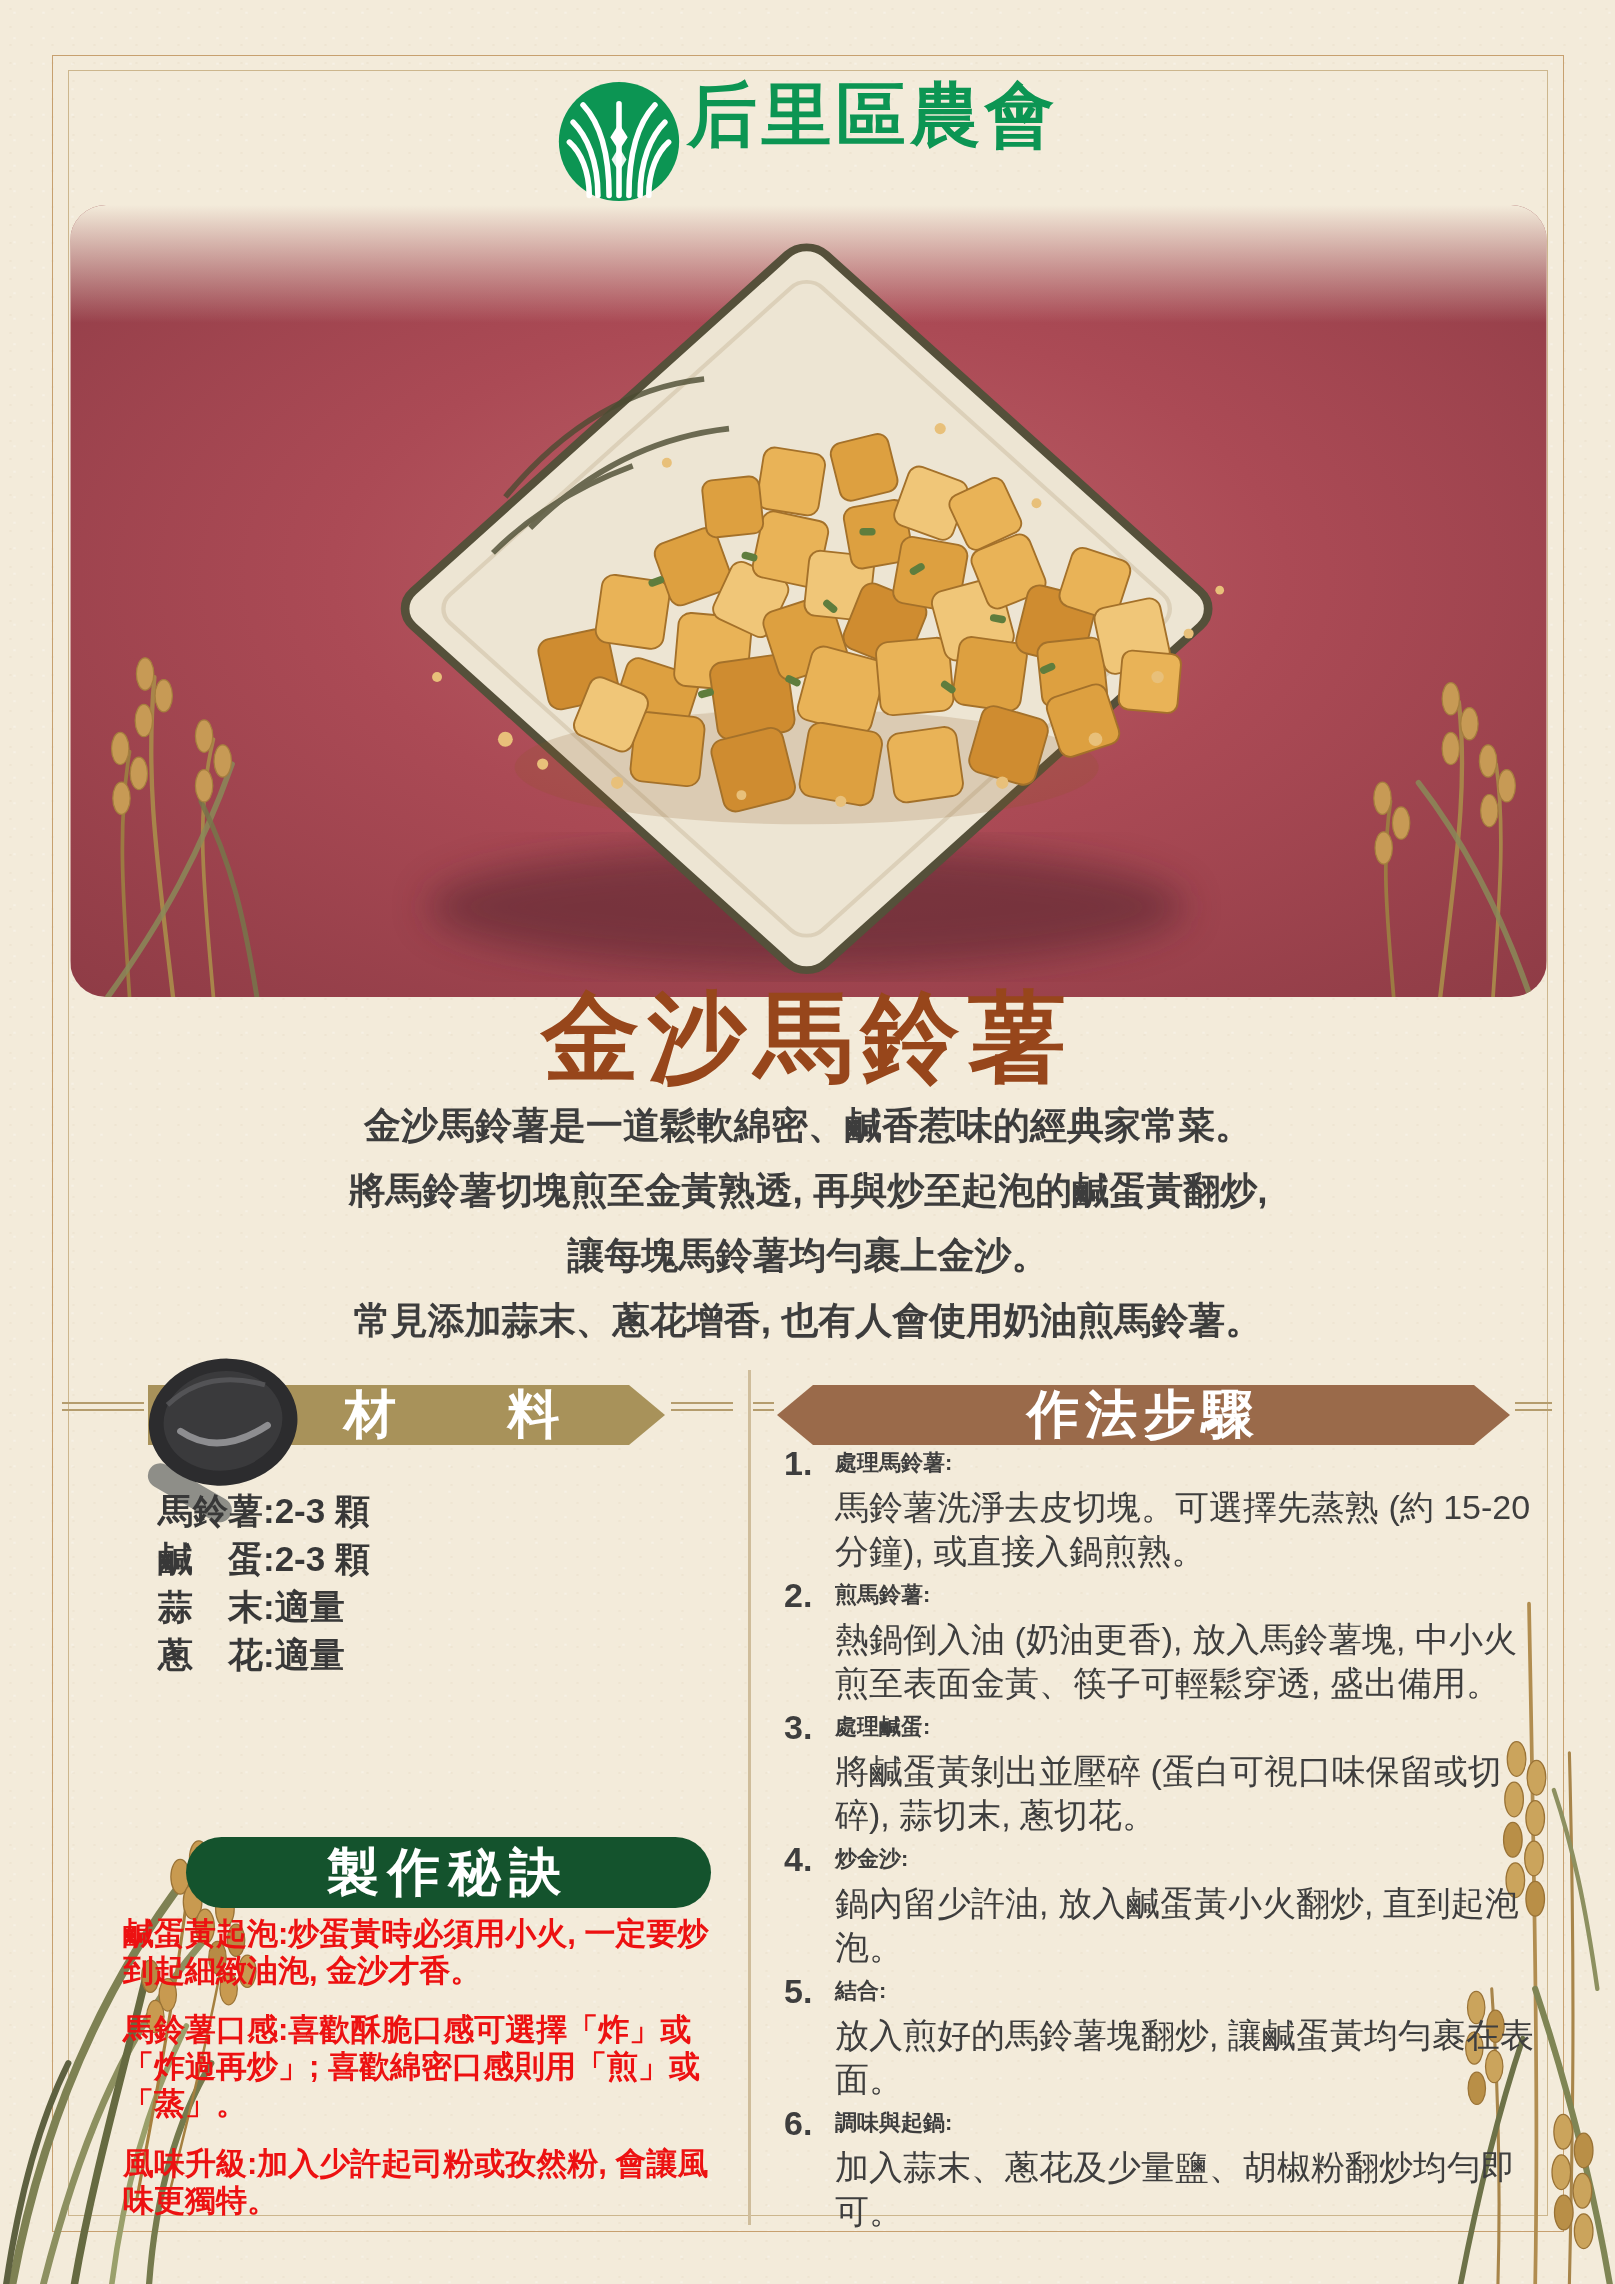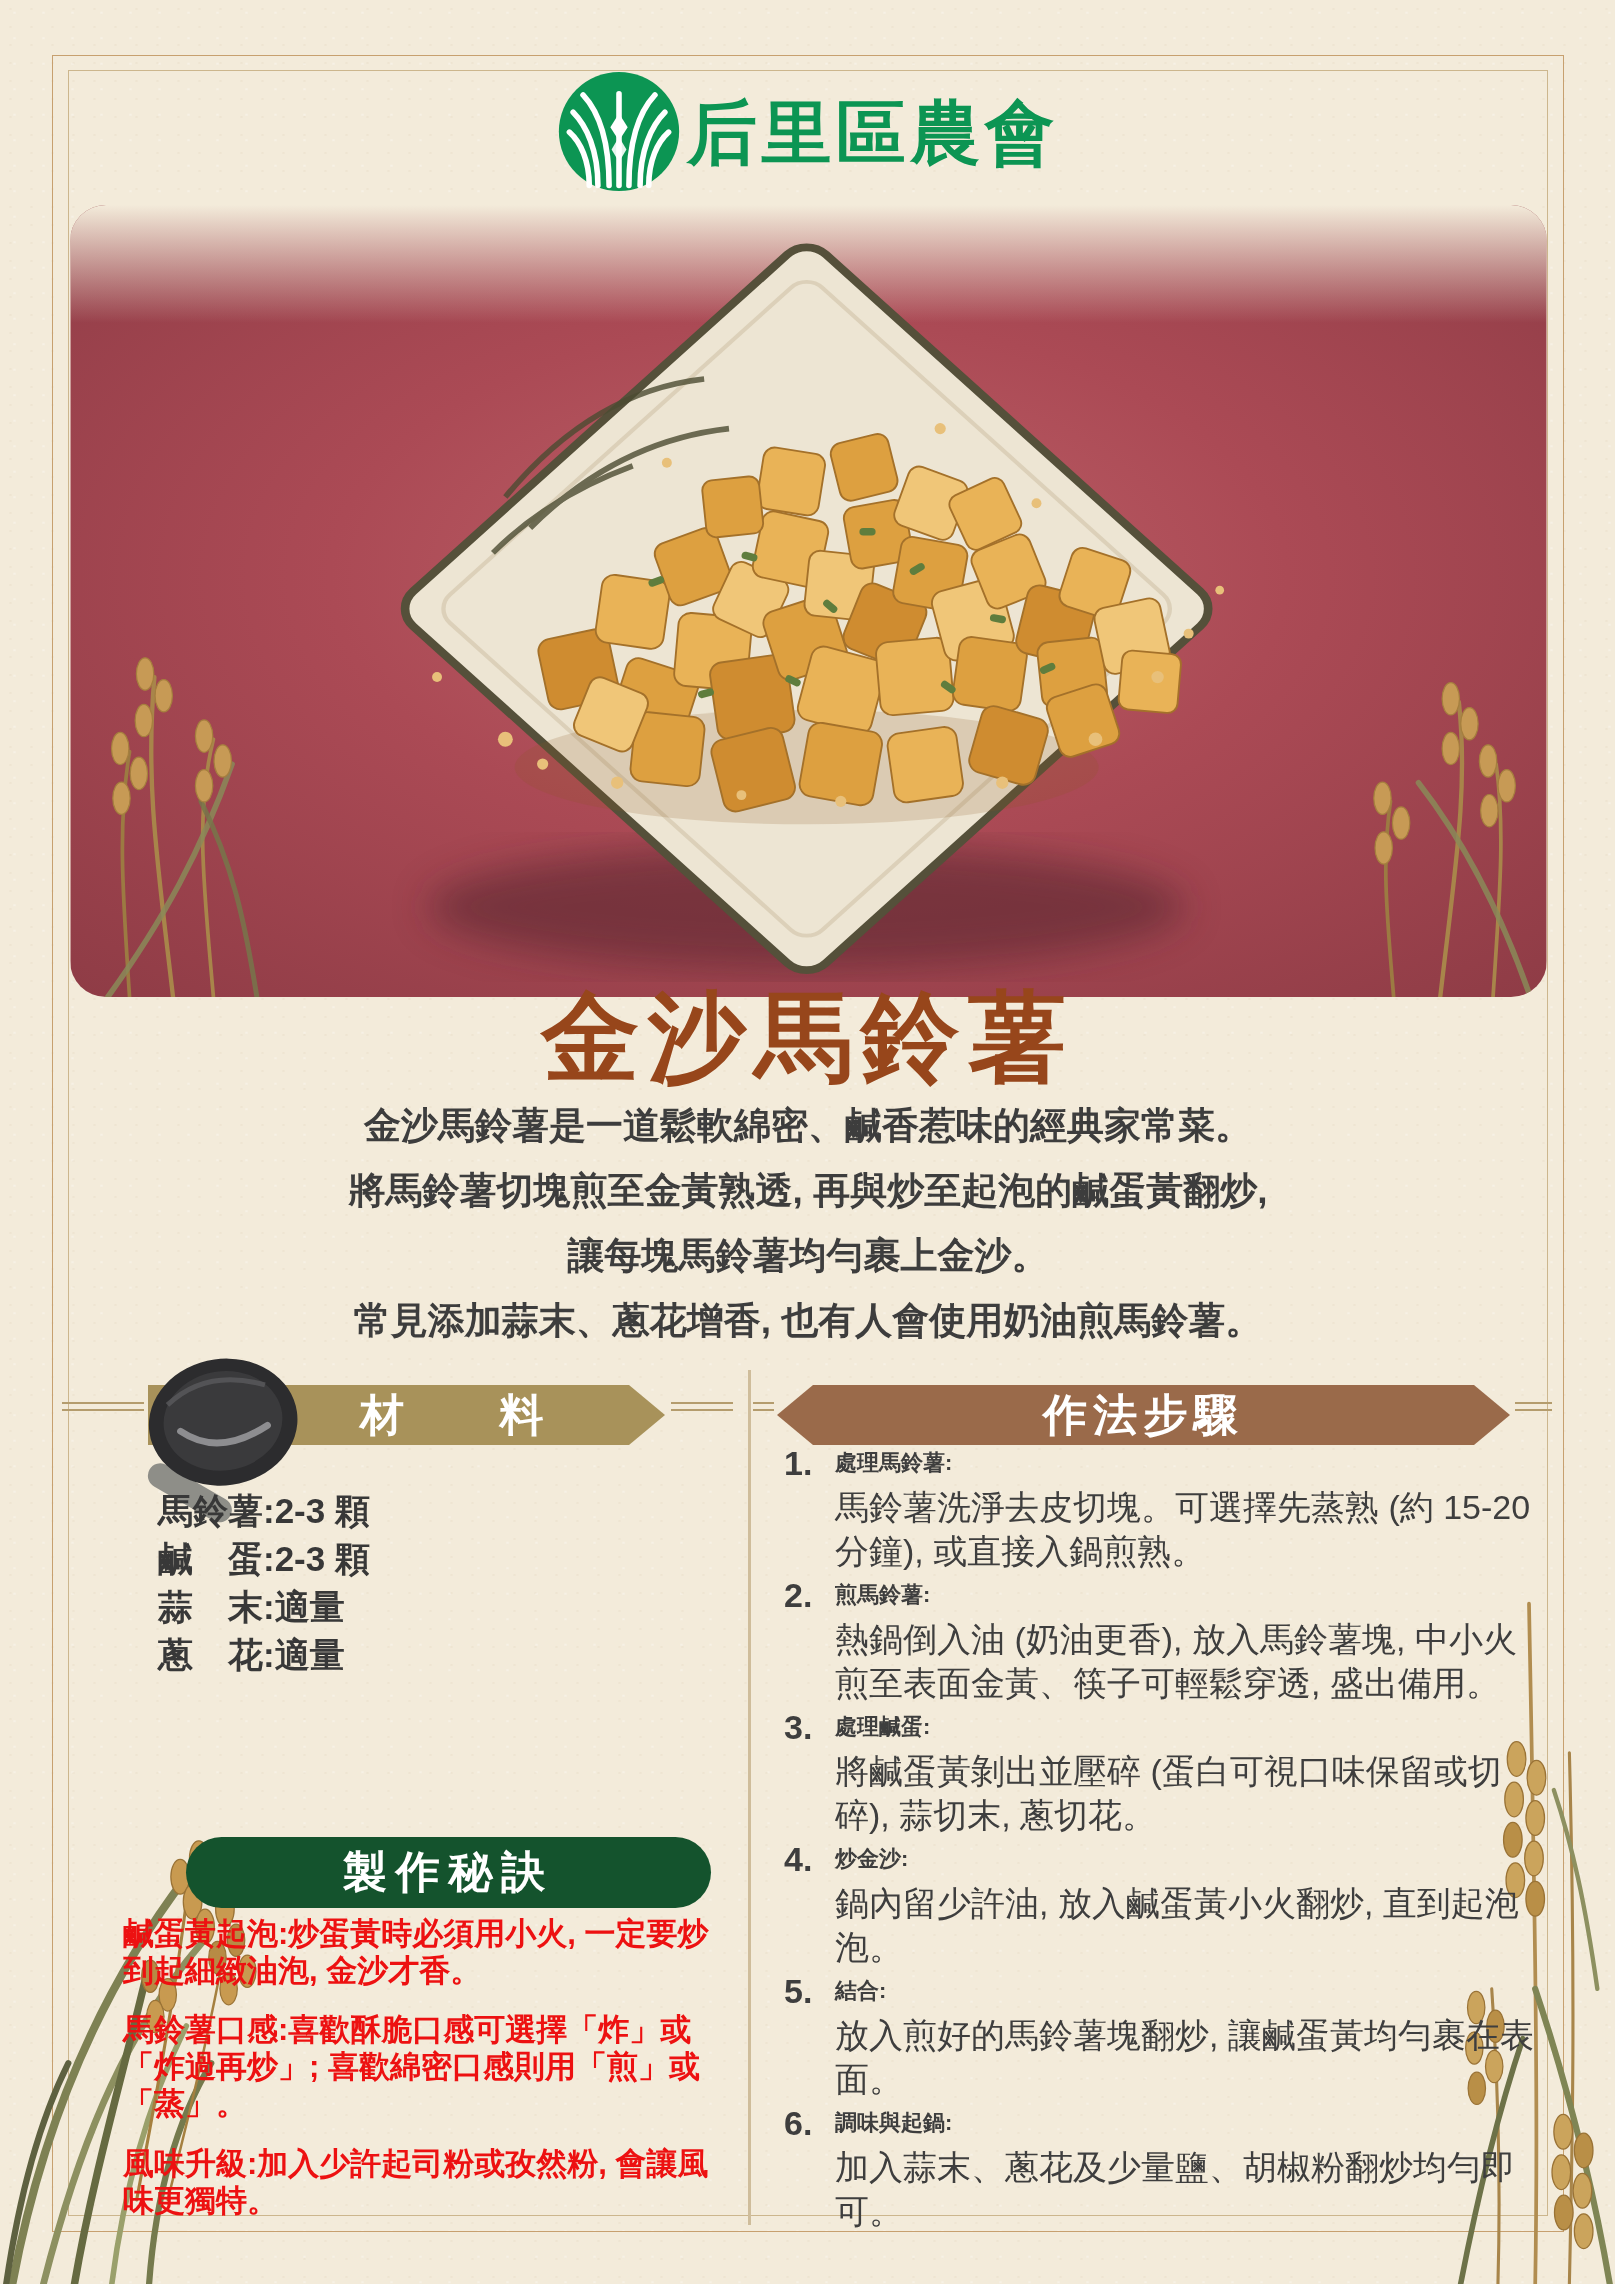--- a/index.html
+++ b/index.html
@@ -11,40 +11,40 @@
       radial-gradient(rgba(255,255,255,.30) 0.9px, transparent 1.7px);
     background-size:21px 18px, 29px 25.5px;
     font-family:"Liberation Sans","DejaVu Sans",sans-serif;
     color:#3d3d3d;
   }
   .abs{position:absolute;}
   
   .frame-outer{left:52px;top:55px;right:52px;bottom:52px;border:1.9px solid #c7a06f;z-index:1;}
   .frame-inner{left:68px;top:70px;right:68px;bottom:68px;border:1.2px solid #ccb68d;z-index:1;}
   
-  .logo{left:0;top:70px;width:100%;display:flex;align-items:center;justify-content:center;gap:6px;z-index:6;}
+  .logo{left:0;top:80px;width:100%;display:flex;justify-content:center;gap:6px;z-index:6;}
   .logo .org{font-size:70px;font-weight:800;color:#0c9553;letter-spacing:4.4px;line-height:1;}
   
   .photo{left:70px;top:205px;width:1477px;height:792px;border-radius:36px;overflow:hidden;
          box-shadow:inset 0 0 93px 51px #f3ebda;z-index:2;}
   .photo svg{display:block;}
   
   .title{left:0;top:973px;width:100%;text-align:center;font-family:"DejaVu Serif","Liberation Serif",serif;
          font-size:98px;font-weight:800;color:#97461b;letter-spacing:8.7px;z-index:6;}
   .intro{left:0;top:1093px;width:100%;text-align:center;font-size:37px;line-height:65px;
          font-weight:700;color:#3d3d3d;z-index:6;}
   
   .vdiv{left:748px;top:1370px;width:2.5px;height:855px;background:#cfbd9b;z-index:3;}
   .hl{height:5px;border-top:2.5px solid #b49c6d;border-bottom:2.5px solid #b49c6d;z-index:3;}
   .hl1{left:62px;top:1402px;width:82px;}
   .hl2{left:671px;top:1402px;width:62px;}
   .hl3{left:753px;top:1402px;width:21px;}
   .hl4{left:1515px;top:1402px;width:37px;}
   .banner{z-index:4;display:flex;align-items:center;justify-content:center;
-          color:#fff;font-size:44px;font-weight:700;text-align:center;}
+          color:#fff;font-size:52px;font-weight:700;text-align:center;}
   .banner-mat{left:148px;top:1385px;width:517px;height:60px;background:#a8925a;
           clip-path:polygon(0 0, calc(100% - 36px) 0, 100% 50%, calc(100% - 36px) 100%, 0 100%);
           padding-left:93px;box-sizing:border-box;letter-spacing:2.5px;}
   .banner-steps{left:777px;top:1385px;width:733px;height:60px;background:#9a6a4a;
           clip-path:polygon(36px 0, calc(100% - 36px) 0, 100% 50%, calc(100% - 36px) 100%, 36px 100%, 0 50%);
           letter-spacing:6.2px;}
   .banner-tips{left:186px;top:1821px;width:525px;height:71px;background:#14532d;border-radius:37px;
           letter-spacing:8.7px;z-index:4;margin-top:16px;}
   .pan{left:127px;top:1354px;z-index:5;}
   

